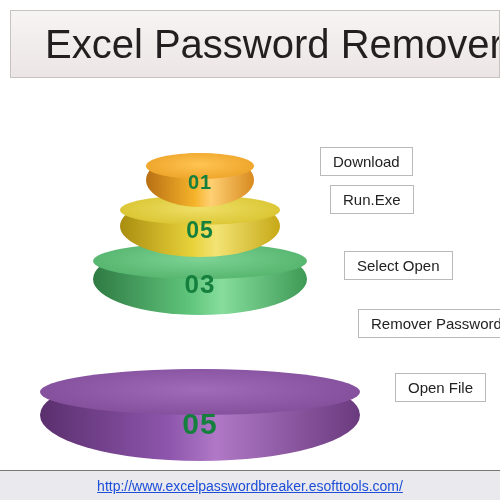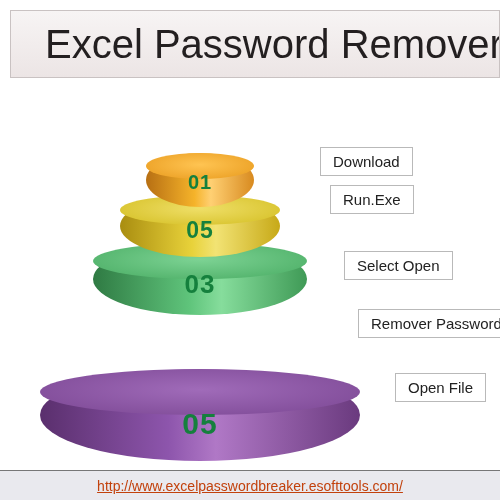--- a/index.html
+++ b/index.html
@@ -77,21 +77,21 @@
     right: 0;
     bottom: 0;
     height: 30px;
     border-top: 1px solid #777;
     background: #e9e9ee;
     display: flex;
     align-items: center;
     justify-content: center;
   }
   .footer a {
-    color: #c2410c;
+    color: #1d4ed8;
     text-decoration: underline;
     font-size: 14px;
   }
 </style>
 </head>
 <body>
 
 <div class="title-band">
   <span>Excel Password Remover</span>
 </div>

